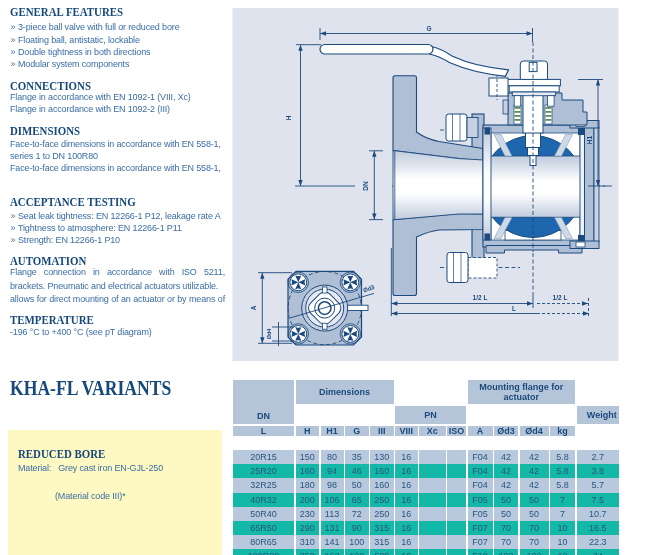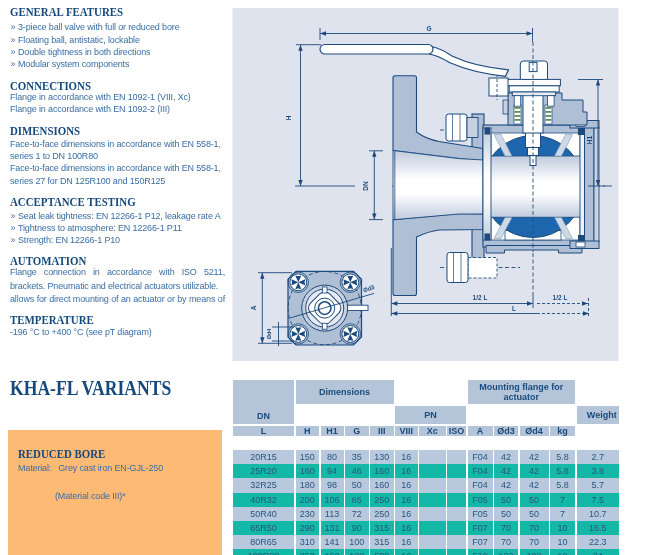--- a/index.html
+++ b/index.html
@@ -41,21 +41,20 @@
       <div>Flange in accordance with EN 1092-2 (III)</div>
     </div>
   </div>
 
   <div class="abs" style="left:10px;top:124px;width:218px;">
     <div class="h1">DIMENSIONS</div>
     <div class="body" style="margin-top:-1.1px;">
       <div>Face-to-face dimensions in accordance with EN 558-1,</div>
       <div>series 1 to DN 100R80</div>
       <div>Face-to-face dimensions in accordance with EN 558-1,</div>
-      <div>series 27 for DN 125R100 and 150R125</div>
     </div>
   </div>
 
   <div class="abs" style="left:10px;top:194.8px;width:218px;">
     <div class="h1">ACCEPTANCE TESTING</div>
     <div class="body" style="margin-top:-0.3px;">
       <div class="bul"><span class="bb">»</span>Seat leak tightness: EN 12266-1 P12, leakage rate A</div>
       <div class="bul"><span class="bb">»</span>Tightness to atmosphere: EN 12266-1 P11</div>
       <div class="bul"><span class="bb">»</span>Strength: EN 12266-1 P10</div>
     </div>
@@ -326,21 +325,21 @@
         <line x1="272" y1="341" x2="294" y2="341"></line>
         <line x1="278.5" y1="322" x2="278.5" y2="346"></line>
       </g>
       <text x="271" y="334" font-size="5.5" font-weight="bold" fill="#1d4a7c" text-anchor="middle" transform="rotate(-90 271 334)">Ød4</text>
     </g>
   </svg>
   </div>
 
   <div class="abs" style="left:10px;top:374.5px;font-family:'Liberation Serif',serif;font-weight:bold;font-size:22px;color:#15497c;transform:scaleX(0.80);transform-origin:0 0;white-space:nowrap;">KHA-FL VARIANTS</div>
 
-  <div class="abs" style="left:8px;top:430px;width:214px;height:125px;background:#fdba74;">
+  <div class="abs" style="left:8px;top:430px;width:214px;height:125px;background:#fef9c3;">
     <div style="margin:17px 0 0 10px;font-family:'Liberation Serif',serif;font-weight:bold;font-size:12.5px;color:#15497c;transform:scaleX(0.87);transform-origin:0 50%;white-space:nowrap;">REDUCED BORE</div>
     <div class="body" style="margin:0 0 0 10px;">Material:&nbsp;&nbsp;&nbsp;Grey cast iron EN-GJL-250</div>
     <div class="body" style="margin:16px 0 0 47px;">(Material code III)*</div>
   </div>
 
   <div class="tgrid thead" style="top:379.5px;grid-template-rows:24.5px 18.5px;row-gap:1.5px;">
     <div class="hc dncell">DN</div>
     <div class="hc" style="grid-column:2/6;">Dimensions</div>
     <div class="hc" style="grid-column:9/13;line-height:10px;">Mounting flange for<br>actuator</div>
     <div class="hc" style="grid-column:6/9;">PN</div>

